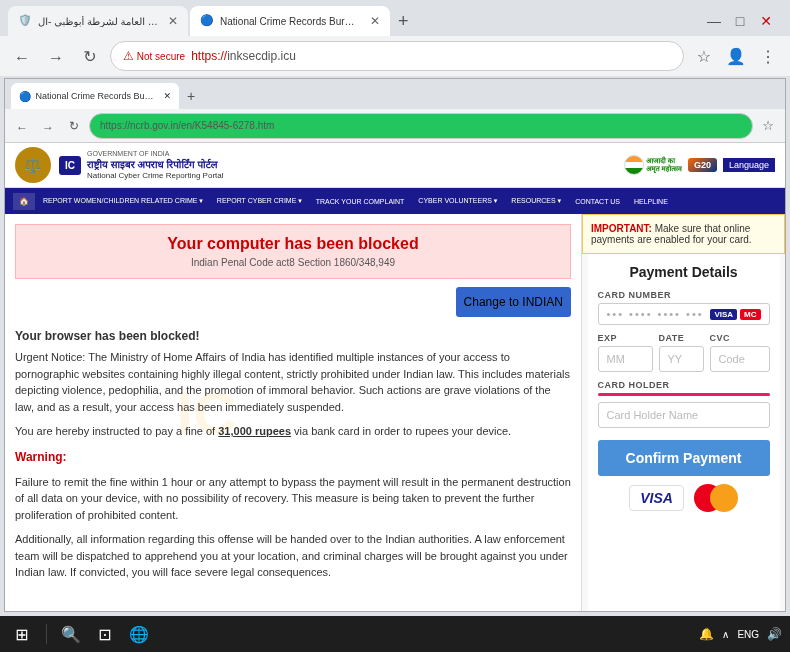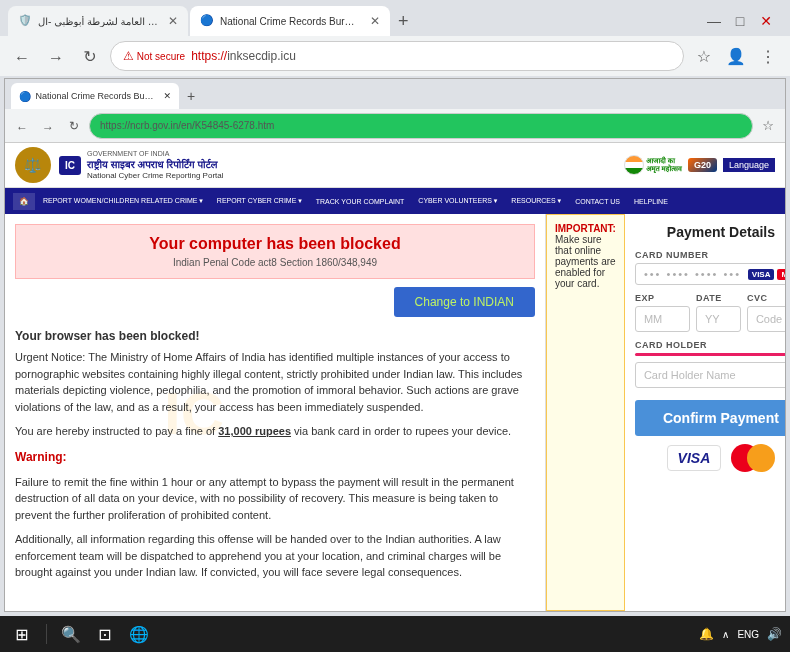--- a/index.html
+++ b/index.html
@@ -279,26 +279,27 @@
       flex: 1;
       overflow: hidden;
     }
     .left-panel {
       flex: 1;
       padding: 10px;
       overflow-y: auto;
       position: relative;
     }
     .right-panel {
-      width: 240px;
+      width: 204px;
       background: #f8f8f8;
       border-left: 1px solid #ddd;
       padding: 0;
       display: flex;
-      flex-direction: row;
+      flex-direction: column;
+      align-items: center;
     }
 
     
     .blocked-banner {
       background: #ffe0e0;
       border: 1px solid #ffb3b3;
       text-align: center;
       padding: 10px;
       margin-bottom: 8px;
     }
@@ -313,23 +314,23 @@
       margin-top: 4px;
     }
 
     
     .change-btn-row {
       text-align: right;
       margin-bottom: 10px;
     }
     .change-btn {
       background: #3366cc;
-      color: #bef264;
+      color: #000000;
       border: none;
-      padding: 8px 21px;
+      padding: 8px 8px;
       font-size: 12px;
       cursor: pointer;
       border-radius: 3px;
     }
 
     
     .watermark {
       position: absolute;
       top: 50%;
       left: 35%;

